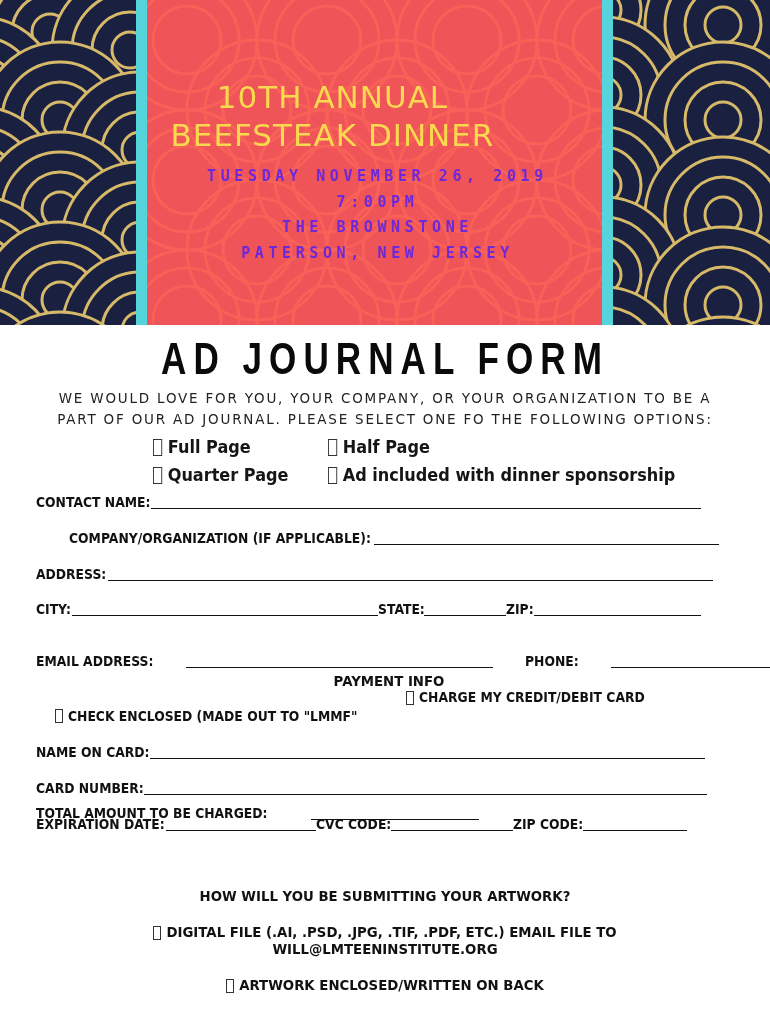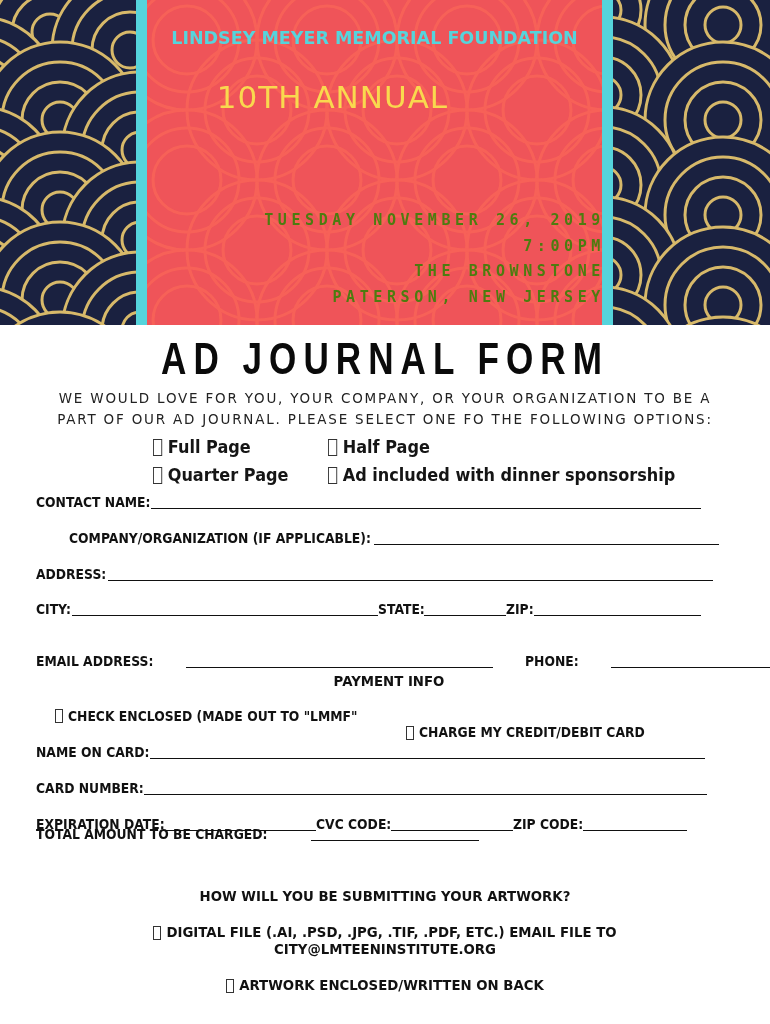--- a/index.html
+++ b/index.html
@@ -17,22 +17,22 @@
   .cyan-right { left: 602px; width: 11px; }
   .red-panel { position: absolute; left: 147px; top: 0; width: 455px; height: 325px; background: #ef5459; overflow: hidden; }
   .red-panel svg { position: absolute; left: 0; top: 0; }
 
   .org-name { position: absolute; left: 147px; width: 455px; top: 28px; text-align: center;
     color: #55d4dc; font-family: "DejaVu Sans", sans-serif; font-weight: bold; font-size: 17.5px; letter-spacing: 0px; }
   .event-title { position: absolute; left: 147px; width: 371px; text-align: center; color: #f9d94e;
     font-family: "DejaVu Sans", sans-serif; font-weight: normal; font-size: 31px; letter-spacing: 1px; line-height: 40px; }
   .event-title.l1 { top: 77px; }
   .event-title.l2 { top: 115px; }
-  .event-info { position: absolute; left: 150px; width: 455px; text-align: right; color: #4d7c0f;
-    font-family: "DejaVu Sans Mono", monospace; font-weight: bold; font-size: 15px; letter-spacing: 4.6px; line-height: 17px; white-space: nowrap; margin-top: 44px; }
+  .event-info { position: absolute; left: 150px; width: 455px; text-align: center; color: #6d28d9;
+    font-family: "DejaVu Sans Mono", monospace; font-weight: bold; font-size: 15px; letter-spacing: 4.6px; line-height: 17px; white-space: nowrap; }
 
   
   .form-title { position: absolute; left: 0; width: 770px; top: 333px; text-align: center;
     font-family: "Liberation Sans Narrow", "Liberation Sans", sans-serif; font-weight: bold; font-size: 45px;
     letter-spacing: 9px; transform: scaleX(0.78); transform-origin: center; color: #0a0a0a; }
   .intro { position: absolute; left: 0; width: 770px; text-align: center; font-size: 14.2px;
     letter-spacing: 1.9px; color: #222; font-family: "DejaVu Sans", sans-serif; transform: scaleX(0.95); }
   .intro.l1 { top: 390px; }
   .intro.l2 { top: 411px; }
 
@@ -324,22 +324,22 @@
           </g>
         <g transform="translate(460,320)">
             <circle r="70"></circle>
             <circle r="52"></circle>
             <circle r="34"></circle>
           </g>
       </g>
     </svg>
   </div>
 
-  <div class="org-name">LINDSEY MEYER MEMORIAL FOUNDATION</div>
   <div class="event-title l1">10TH ANNUAL</div>
+  <div class="event-title l2">BEEFSTEAK DINNER</div>
   <div class="event-info" style="top:168px;">TUESDAY NOVEMBER 26, 2019</div>
   <div class="event-info" style="top:194px;">7:00PM</div>
   <div class="event-info" style="top:245px;">PATERSON, NEW JERSEY</div>
   <div class="event-info" style="top:219px;">THE BROWNSTONE</div>
 </div>
 
 <div class="form-title">AD JOURNAL FORM</div>
 <div class="intro l1">WE WOULD LOVE FOR YOU, YOUR COMPANY, OR YOUR ORGANIZATION TO BE A</div>
 <div class="intro l2">PART OF OUR AD JOURNAL. PLEASE SELECT ONE FO THE FOLLOWING OPTIONS:</div>
 
@@ -388,58 +388,58 @@
 </div>
 
 <div class="center-line" style="top:674px;padding-left:8px;">
   <span>PAYMENT INFO</span>
 </div>
 
 <div class="field" style="top:709px; left:55px; align-items:flex-start;">
   <span class="box sm"></span>
   <span class="lbl">CHECK ENCLOSED (MADE OUT TO "LMMF"</span>
 </div>
-<div class="field" style="top:725px; left:406px; align-items:center;text-align:right;">
+<div class="field" style="top:690px; left:406px; align-items:center;text-align:right;">
   <span class="box sm"></span>
   <span class="lbl">CHARGE MY CREDIT/DEBIT CARD</span>
 </div>
 
 <div class="field" style="top:745px;">
   <span class="lbl">NAME ON CARD:</span>
   <span class="blank" style="width:555px; margin-left:-8px;"></span>
 </div>
 <div class="field" style="top:781px;">
   <span class="lbl">CARD NUMBER:</span>
   <span class="blank" style="width:563px; margin-left:-8px;"></span>
 </div>
 <div class="field" style="top:817px;">
   <span class="lbl">EXPIRATION DATE:</span>
   <span class="blank" style="width:150px; margin-left:-8px;"></span>
   <span class="lbl">CVC CODE:</span>
   <span class="blank" style="width:122px; margin-left:-6px;"></span>
   <span class="lbl">ZIP CODE:</span>
   <span class="blank" style="width:104px; margin-left:-6px;"></span>
 </div>
-<div class="field" style="top:827px;gap:40px;">
+<div class="field" style="top:806px;gap:40px;">
   <span class="lbl">TOTAL AMOUNT TO BE CHARGED:</span>
   <span class="blank" style="width:168px; margin-left:-14px;"></span>
 </div>
 
 <div class="center-line" style="top:889px;">
   <span>HOW WILL YOU BE SUBMITTING YOUR ARTWORK?</span>
 </div>
 
 <div class="center-line" style="top:925px;">
   <span class="inner">
     <span class="box sm"></span>
     <span>DIGITAL FILE (.AI, .PSD, .JPG, .TIF, .PDF, ETC.) EMAIL FILE TO</span>
   </span>
 </div>
 <div class="center-line" style="top:942px;">
-  <span>CITY@LMTEENINSTITUTE.ORG</span>
+  <span>WILL@LMTEENINSTITUTE.ORG</span>
 </div>
 
 <div class="center-line" style="top:978px;">
   <span class="inner">
     <span class="box sm"></span>
     <span>ARTWORK ENCLOSED/WRITTEN ON BACK</span>
   </span>
 </div>
 
 </body></html>

